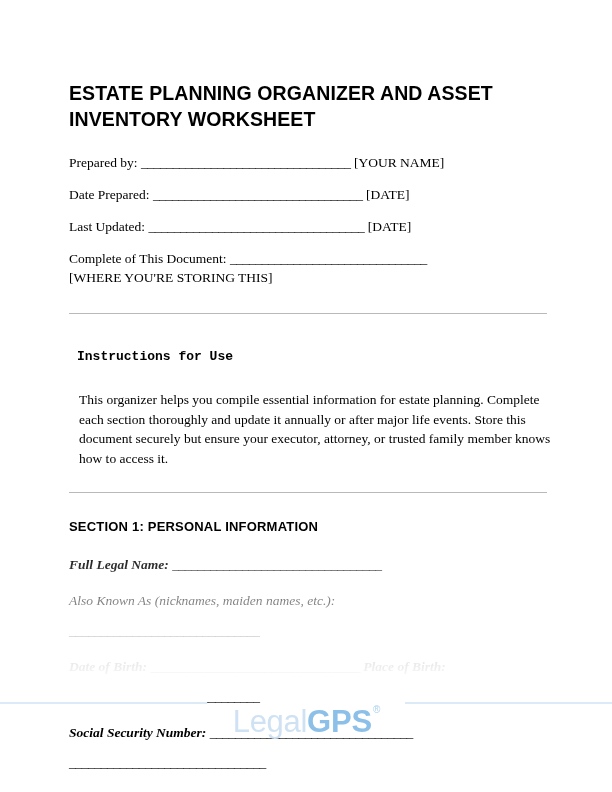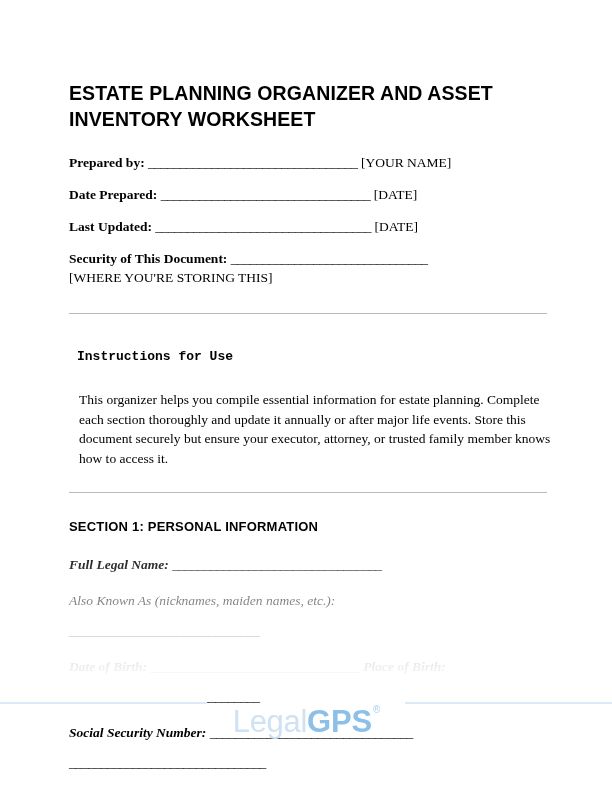--- a/index.html
+++ b/index.html
@@ -44,21 +44,21 @@
   .meta-block {
     margin-top: 22px;
   }
   .meta-row {
     font-size: 13.5px;
     line-height: 17px;
     margin-bottom: 15px;
     white-space: nowrap;
   }
   .meta-label {
-    font-weight: bold;
+    font-weight: normal;
   }
   .rule {
     font-weight: normal;
     letter-spacing: -0.4px;
   }
   .placeholder {
     font-weight: normal;
     margin-top: 44px;
   }
 
@@ -213,21 +213,21 @@
         <span class="placeholder">[DATE]</span>
       </div>
 
       <div class="meta-row">
         <span class="meta-label">Last Updated:</span>
         <span class="rule">__________________________________</span>
         <span class="placeholder">[DATE]</span>
       </div>
 
       <div class="loc-row">
-        <span class="meta-label">Security of This Document:</span>
+        <span class="meta-label">Complete of This Document:</span>
         <span class="rule">_______________________________</span>
       </div>
       <div class="loc-second">[WHERE YOU'RE STORING THIS]</div>
 
     </div>
 
     <hr class="sep sep-1">
 
     <h2 class="sub-head">Instructions for Use</h2>
 

